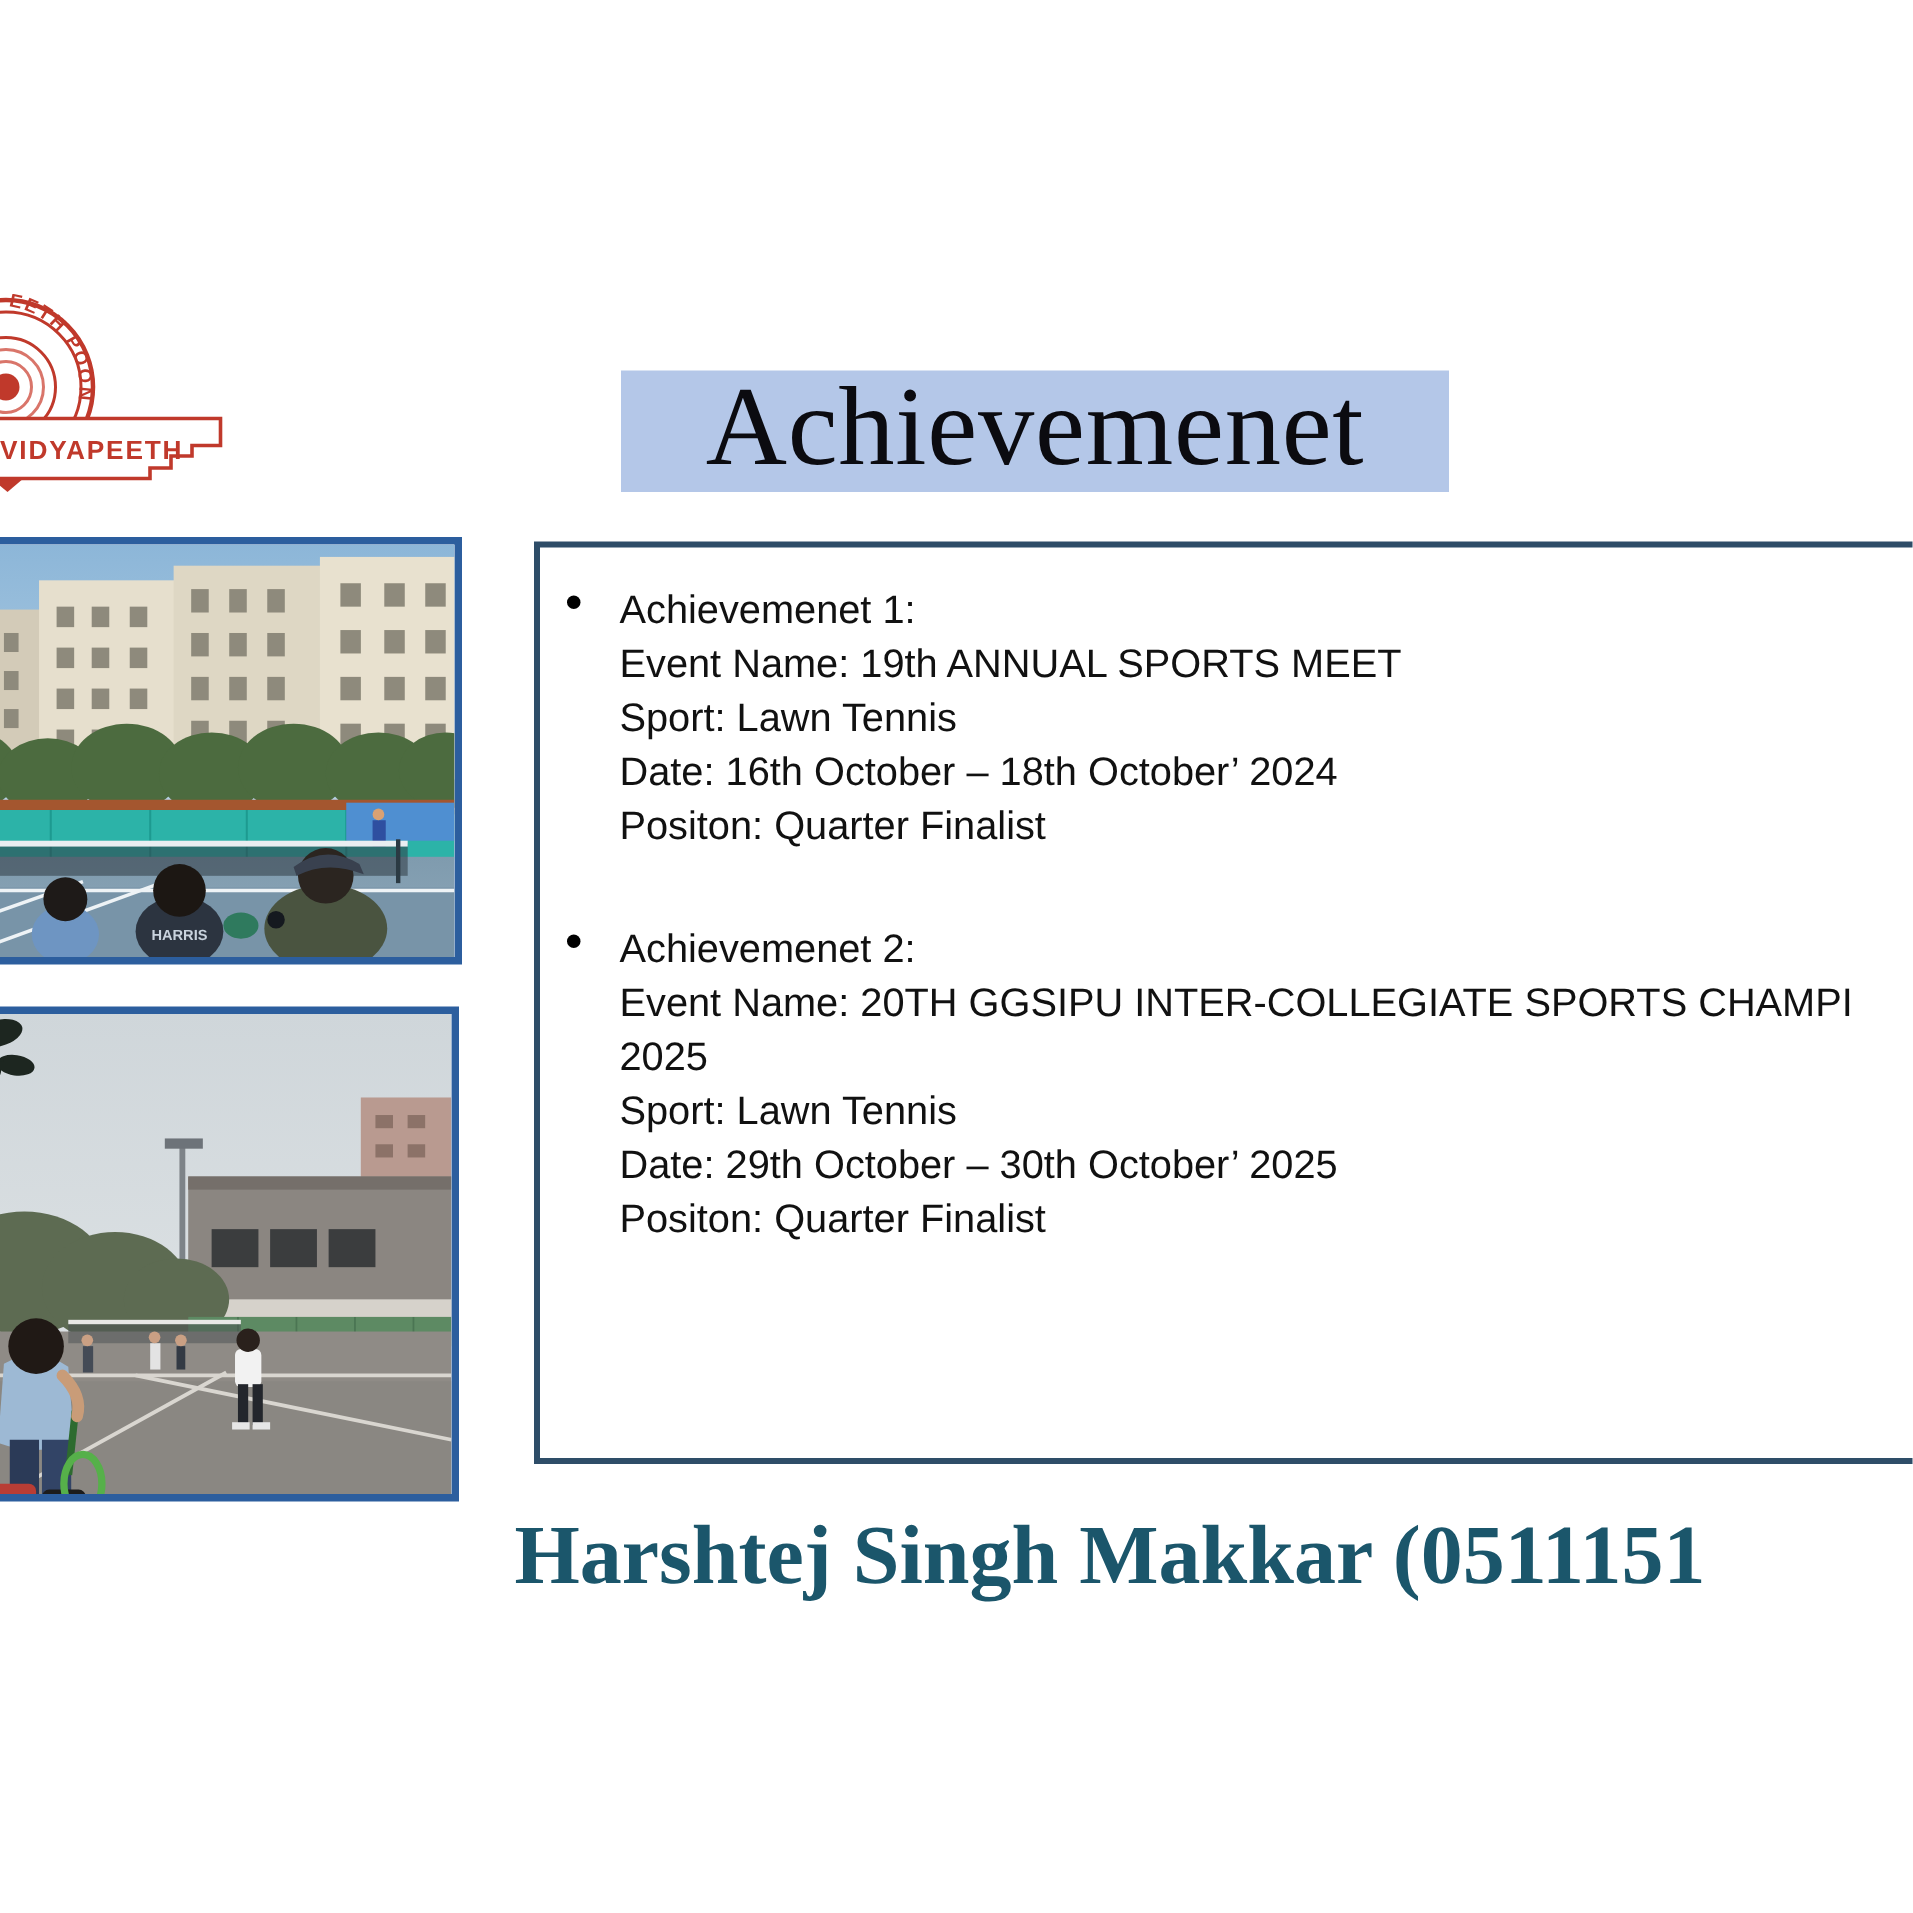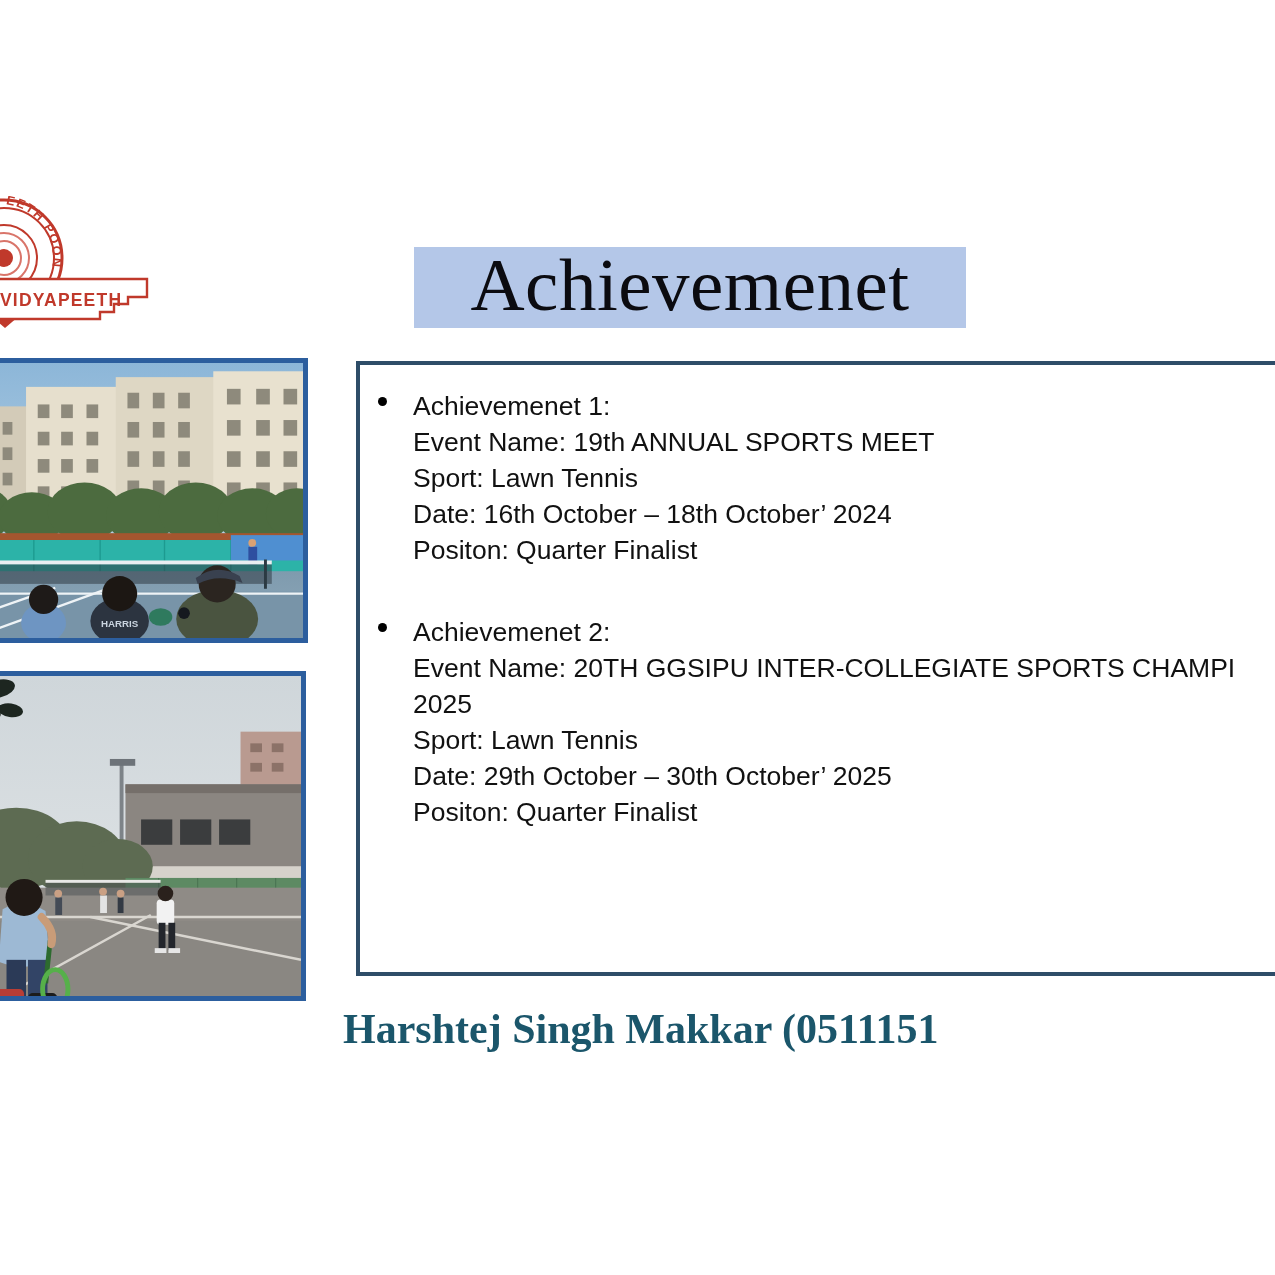--- a/index.html
+++ b/index.html
@@ -98,21 +98,21 @@
     white-space: nowrap;
   }
   .ach-lines .line { display: block; }
 
   
   #footer-name {
     position: absolute;
     left: 343px;
     top: 1005px;
     font-family: "Liberation Serif", serif;
-    font-size: 42px;
+    font-size: 56px;
     font-weight: 700;
     color: #1b566b;
     white-space: nowrap;
     letter-spacing: 0px;
   }
 </style>
 </head>
 <body>
 
 <div id="logo">

